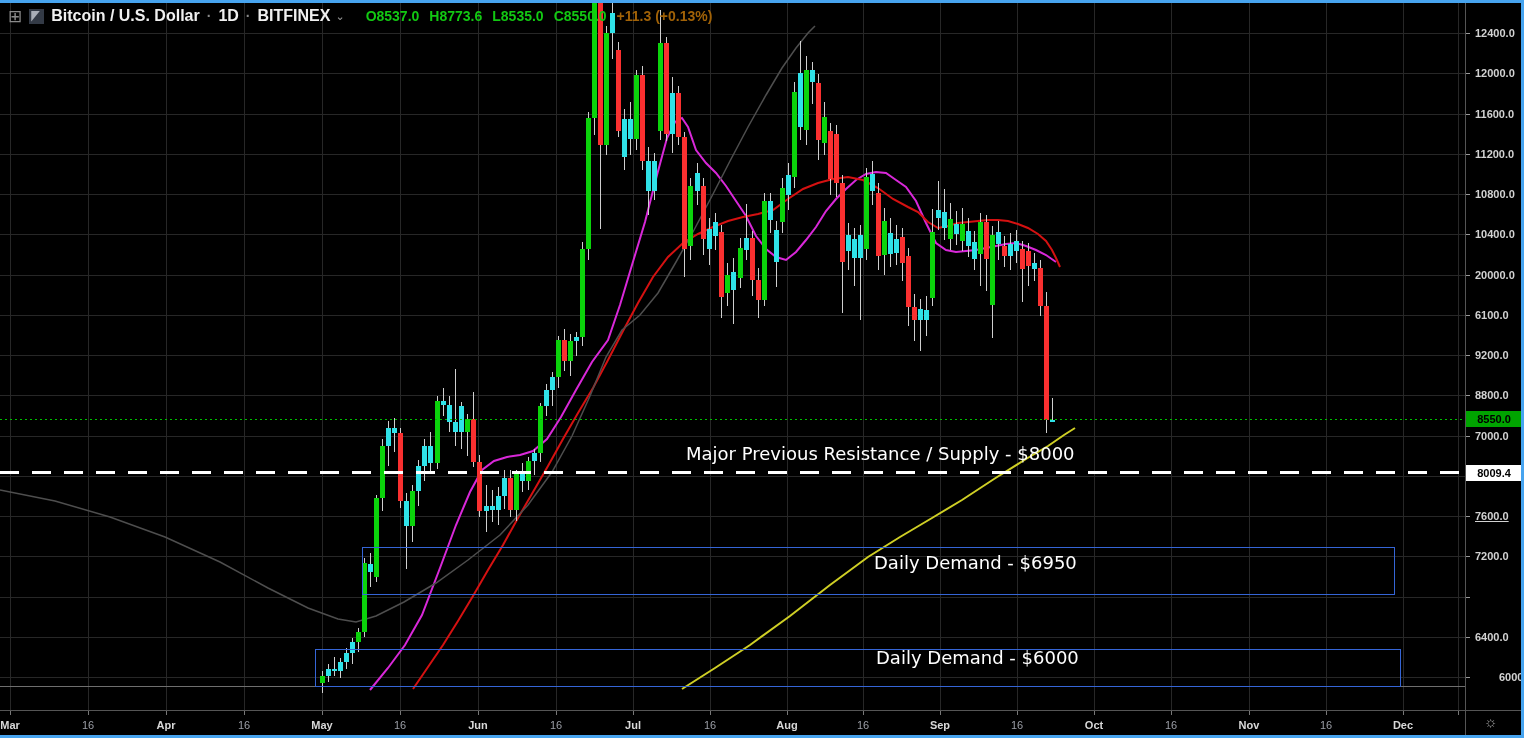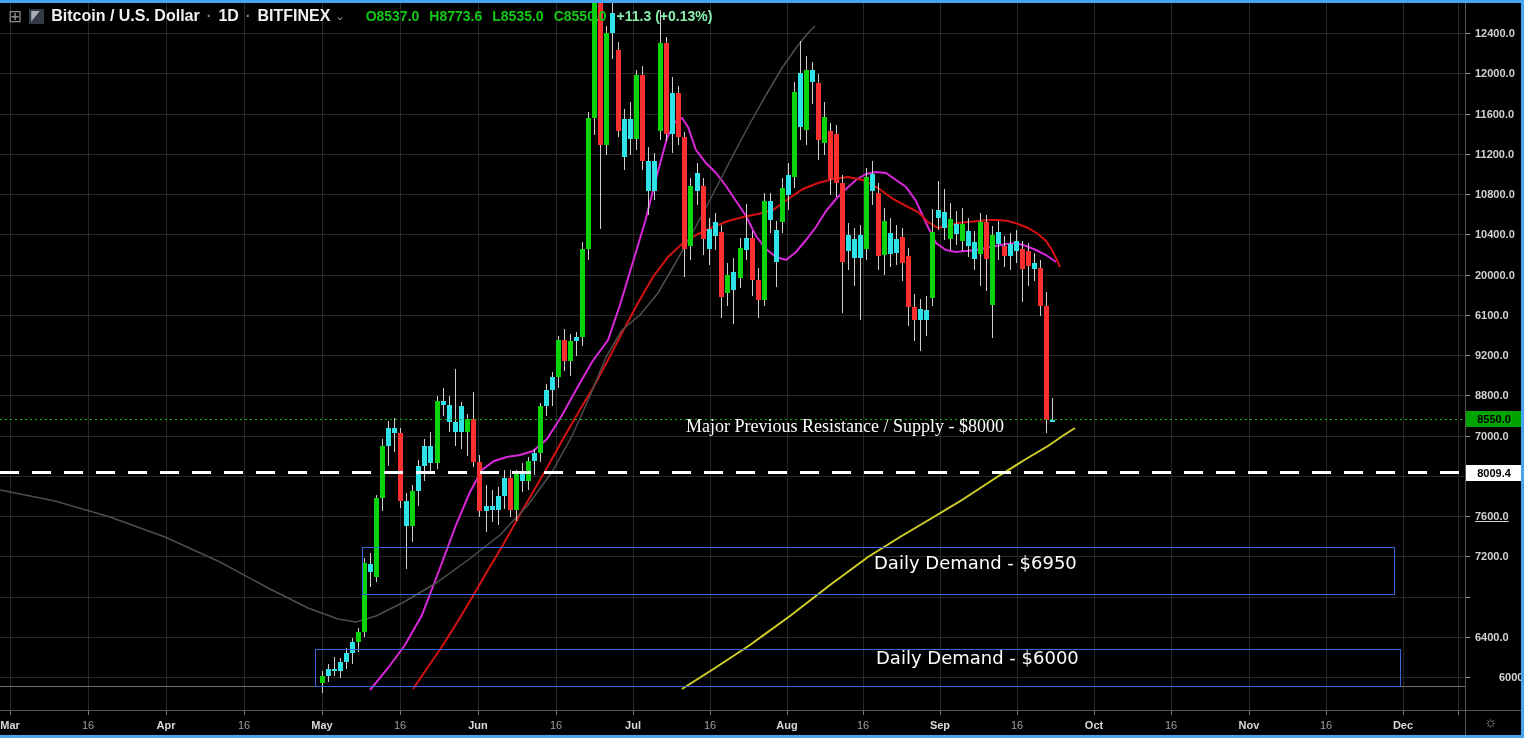--- a/index.html
+++ b/index.html
@@ -343,21 +343,21 @@
         <div class="body" style="left: 1049.5px; top: 420.37px; height: 1.5px; background: rgb(47, 226, 232);"></div>
       </div>
     <div id="gray-line" style="top: 686px;"></div>
     <div id="dotted-line" style="top: 419px;"></div>
     <div id="dashed-line" style="top: 471px;"></div>
     <div id="zone-layer">
         <div class="zone" style="left: 362px; top: 547px; width: 1031px; height: 46px;"></div>
         <div class="zone" style="left: 315px; top: 649px; width: 1084px; height: 36px;"></div>
       </div>
     <div id="annotation-layer">
-        <div class="annotation" style="left: 686px; top: 416px; font-family: Liberation Serif, serif;">Major Previous Resistance / Supply - $8000</div>
+        <div class="annotation" style="left: 686px; top: 443px;">Major Previous Resistance / Supply - $8000</div>
         <div class="annotation" style="left: 874px; top: 552px;">Daily Demand - $6950</div>
         <div class="annotation" style="left: 876px; top: 647px;">Daily Demand - $6000</div>
       </div>
   </div>
 
   <div id="legend">
     <span id="grid-btn">⊞</span>
     <span id="symbol-logo">
         <span class="tri"></span>
       </span>
@@ -365,21 +365,21 @@
     <span class="ldot">·</span>
     <span class="ltxt">1D</span>
     <span class="ldot">·</span>
     <span class="ltxt">BITFINEX</span>
     <span class="lchev">⌄</span>
     <span id="ohlc">
         <span class="oitem" style="color: rgb(18, 200, 18);">O8537.0</span>
         <span class="oitem" style="color: rgb(18, 200, 18);">H8773.6</span>
         <span class="oitem" style="color: rgb(18, 200, 18);">L8535.0</span>
         <span class="oitem" style="color: rgb(18, 200, 18);">C8550.0</span>
-        <span class="oitem" style="color: #86efac;">+11.3 (+0.13%)</span>
+        <span class="oitem" style="color: #a16207;">+11.3 (+0.13%)</span>
       </span>
   </div>
 
   <div id="price-axis">
       <div class="ptick-dash" style="top: 33px;"></div>
       <div class="ptick" style="top: 27px;">12400.0</div>
       <div class="ptick-dash" style="top: 73px;"></div>
       <div class="ptick" style="top: 67px;">12000.0</div>
       <div class="ptick-dash" style="top: 114px;"></div>
       <div class="ptick" style="top: 108px;">11600.0</div>

